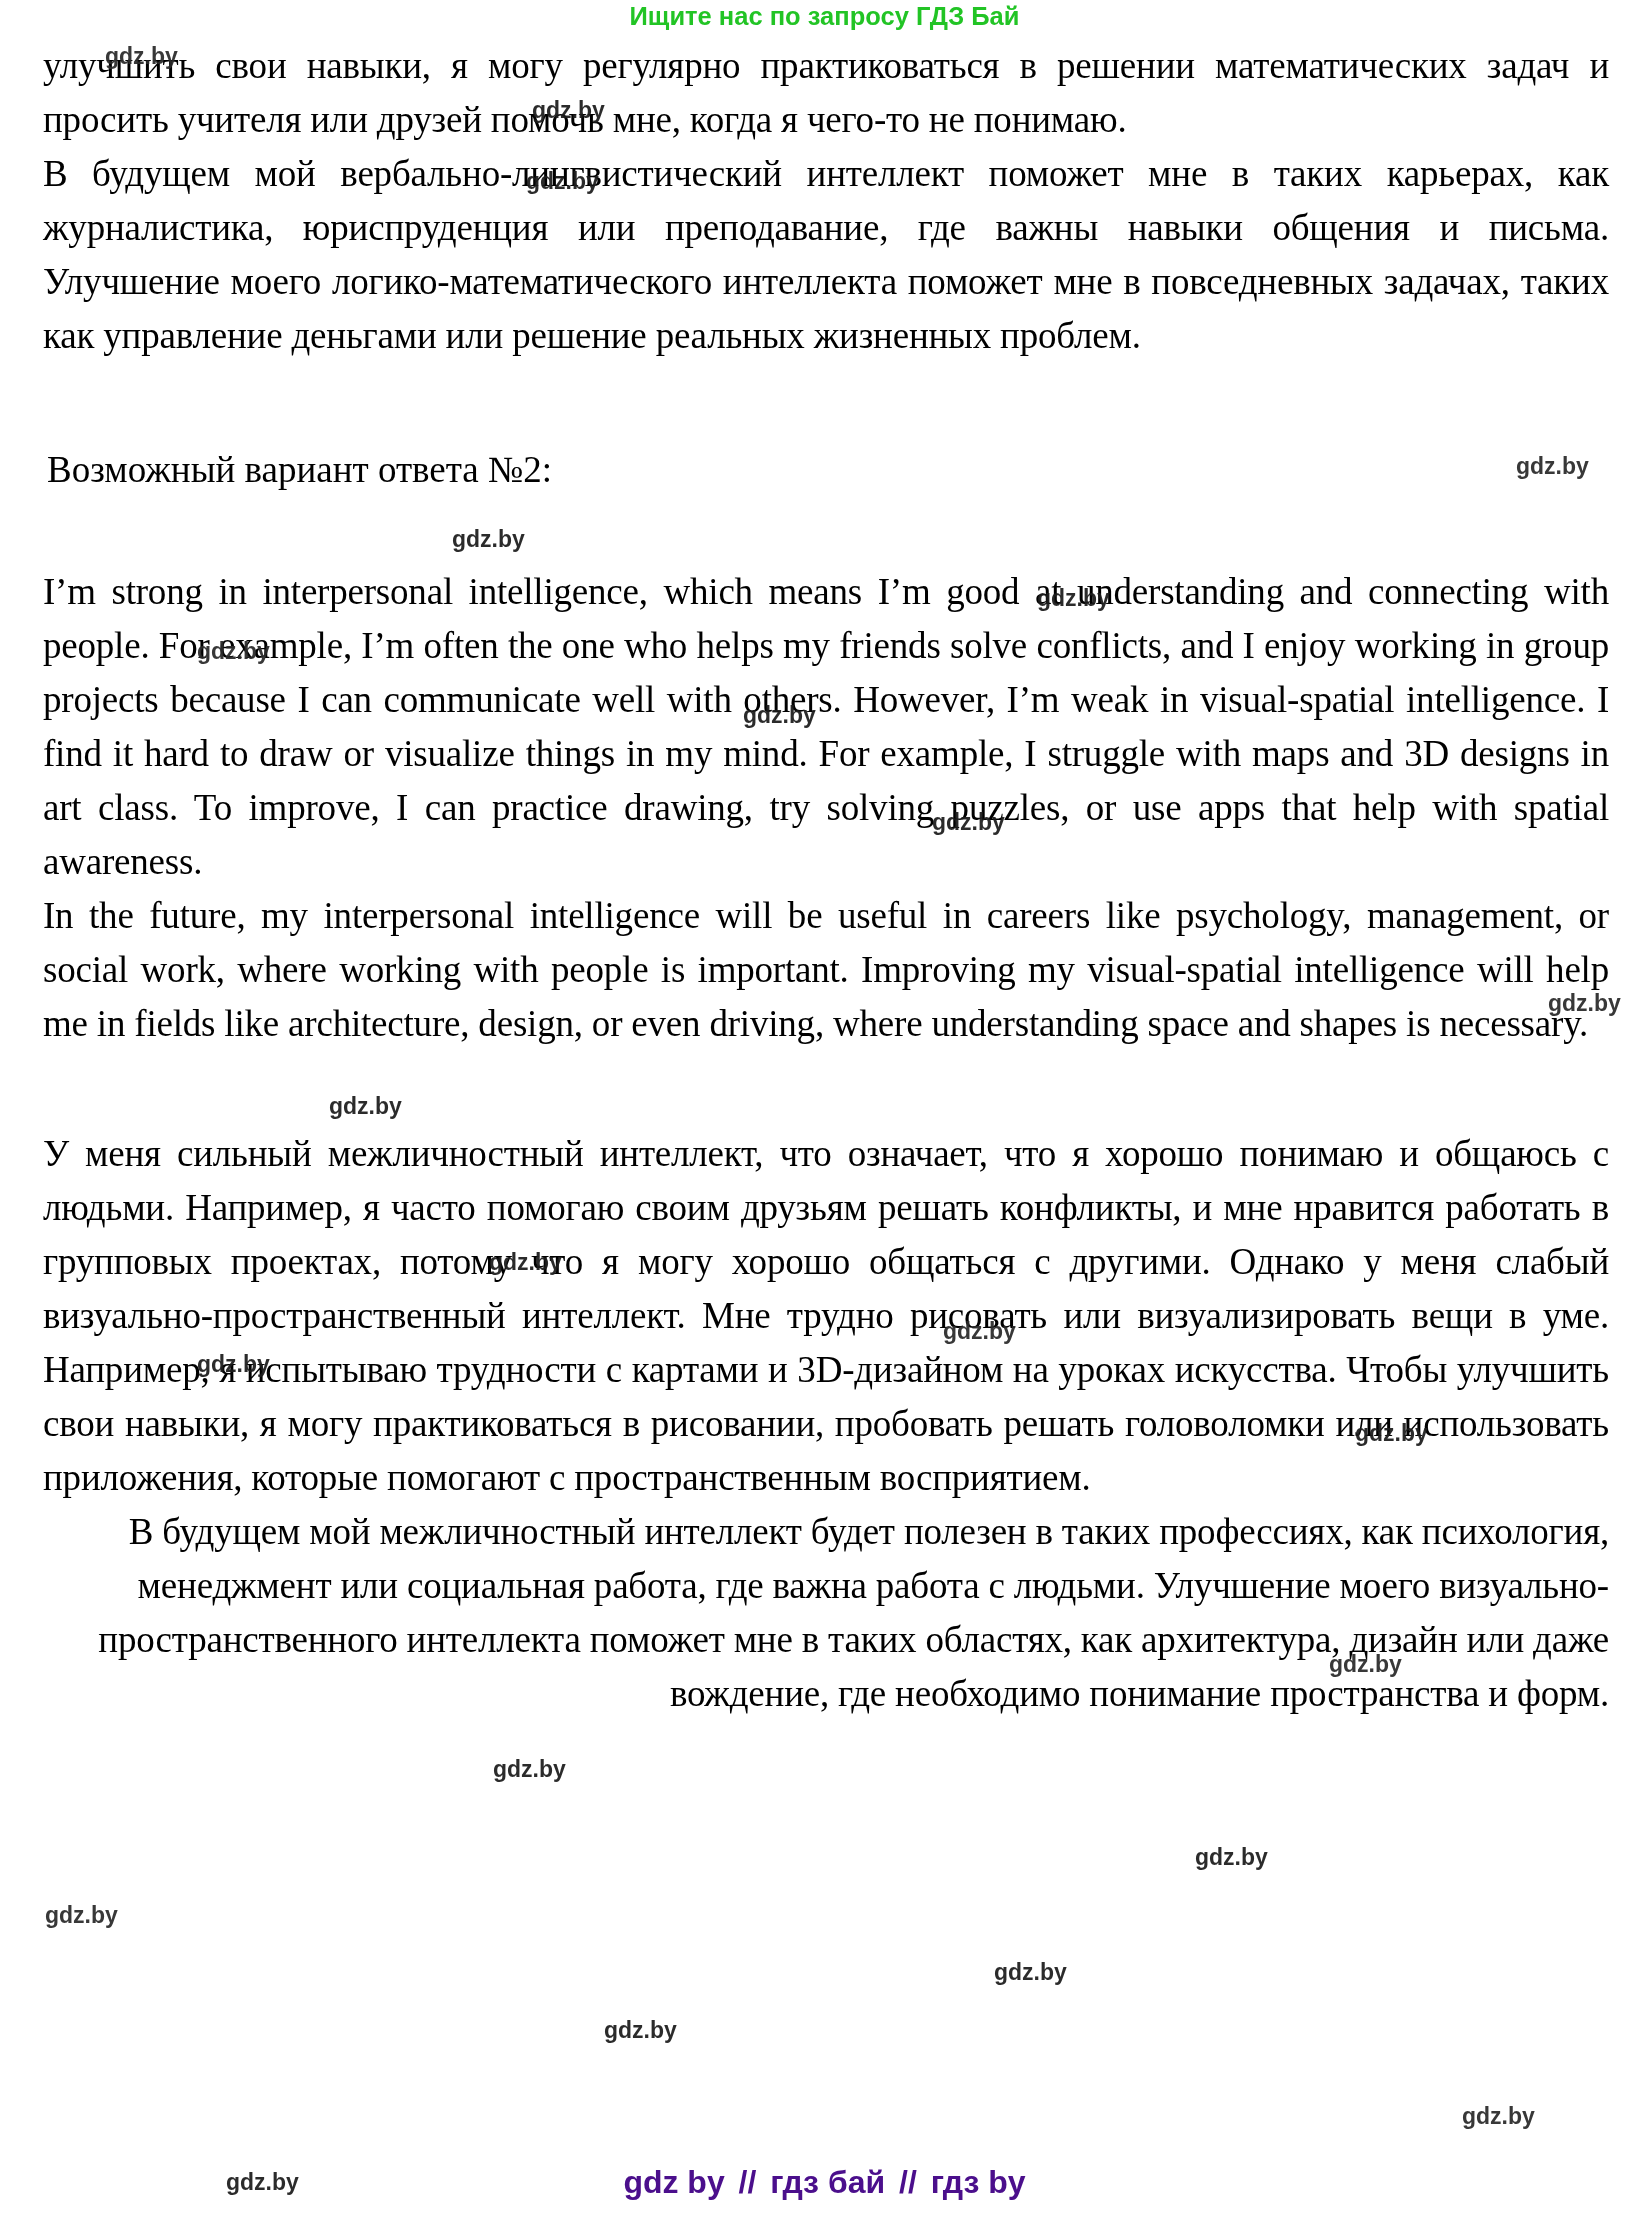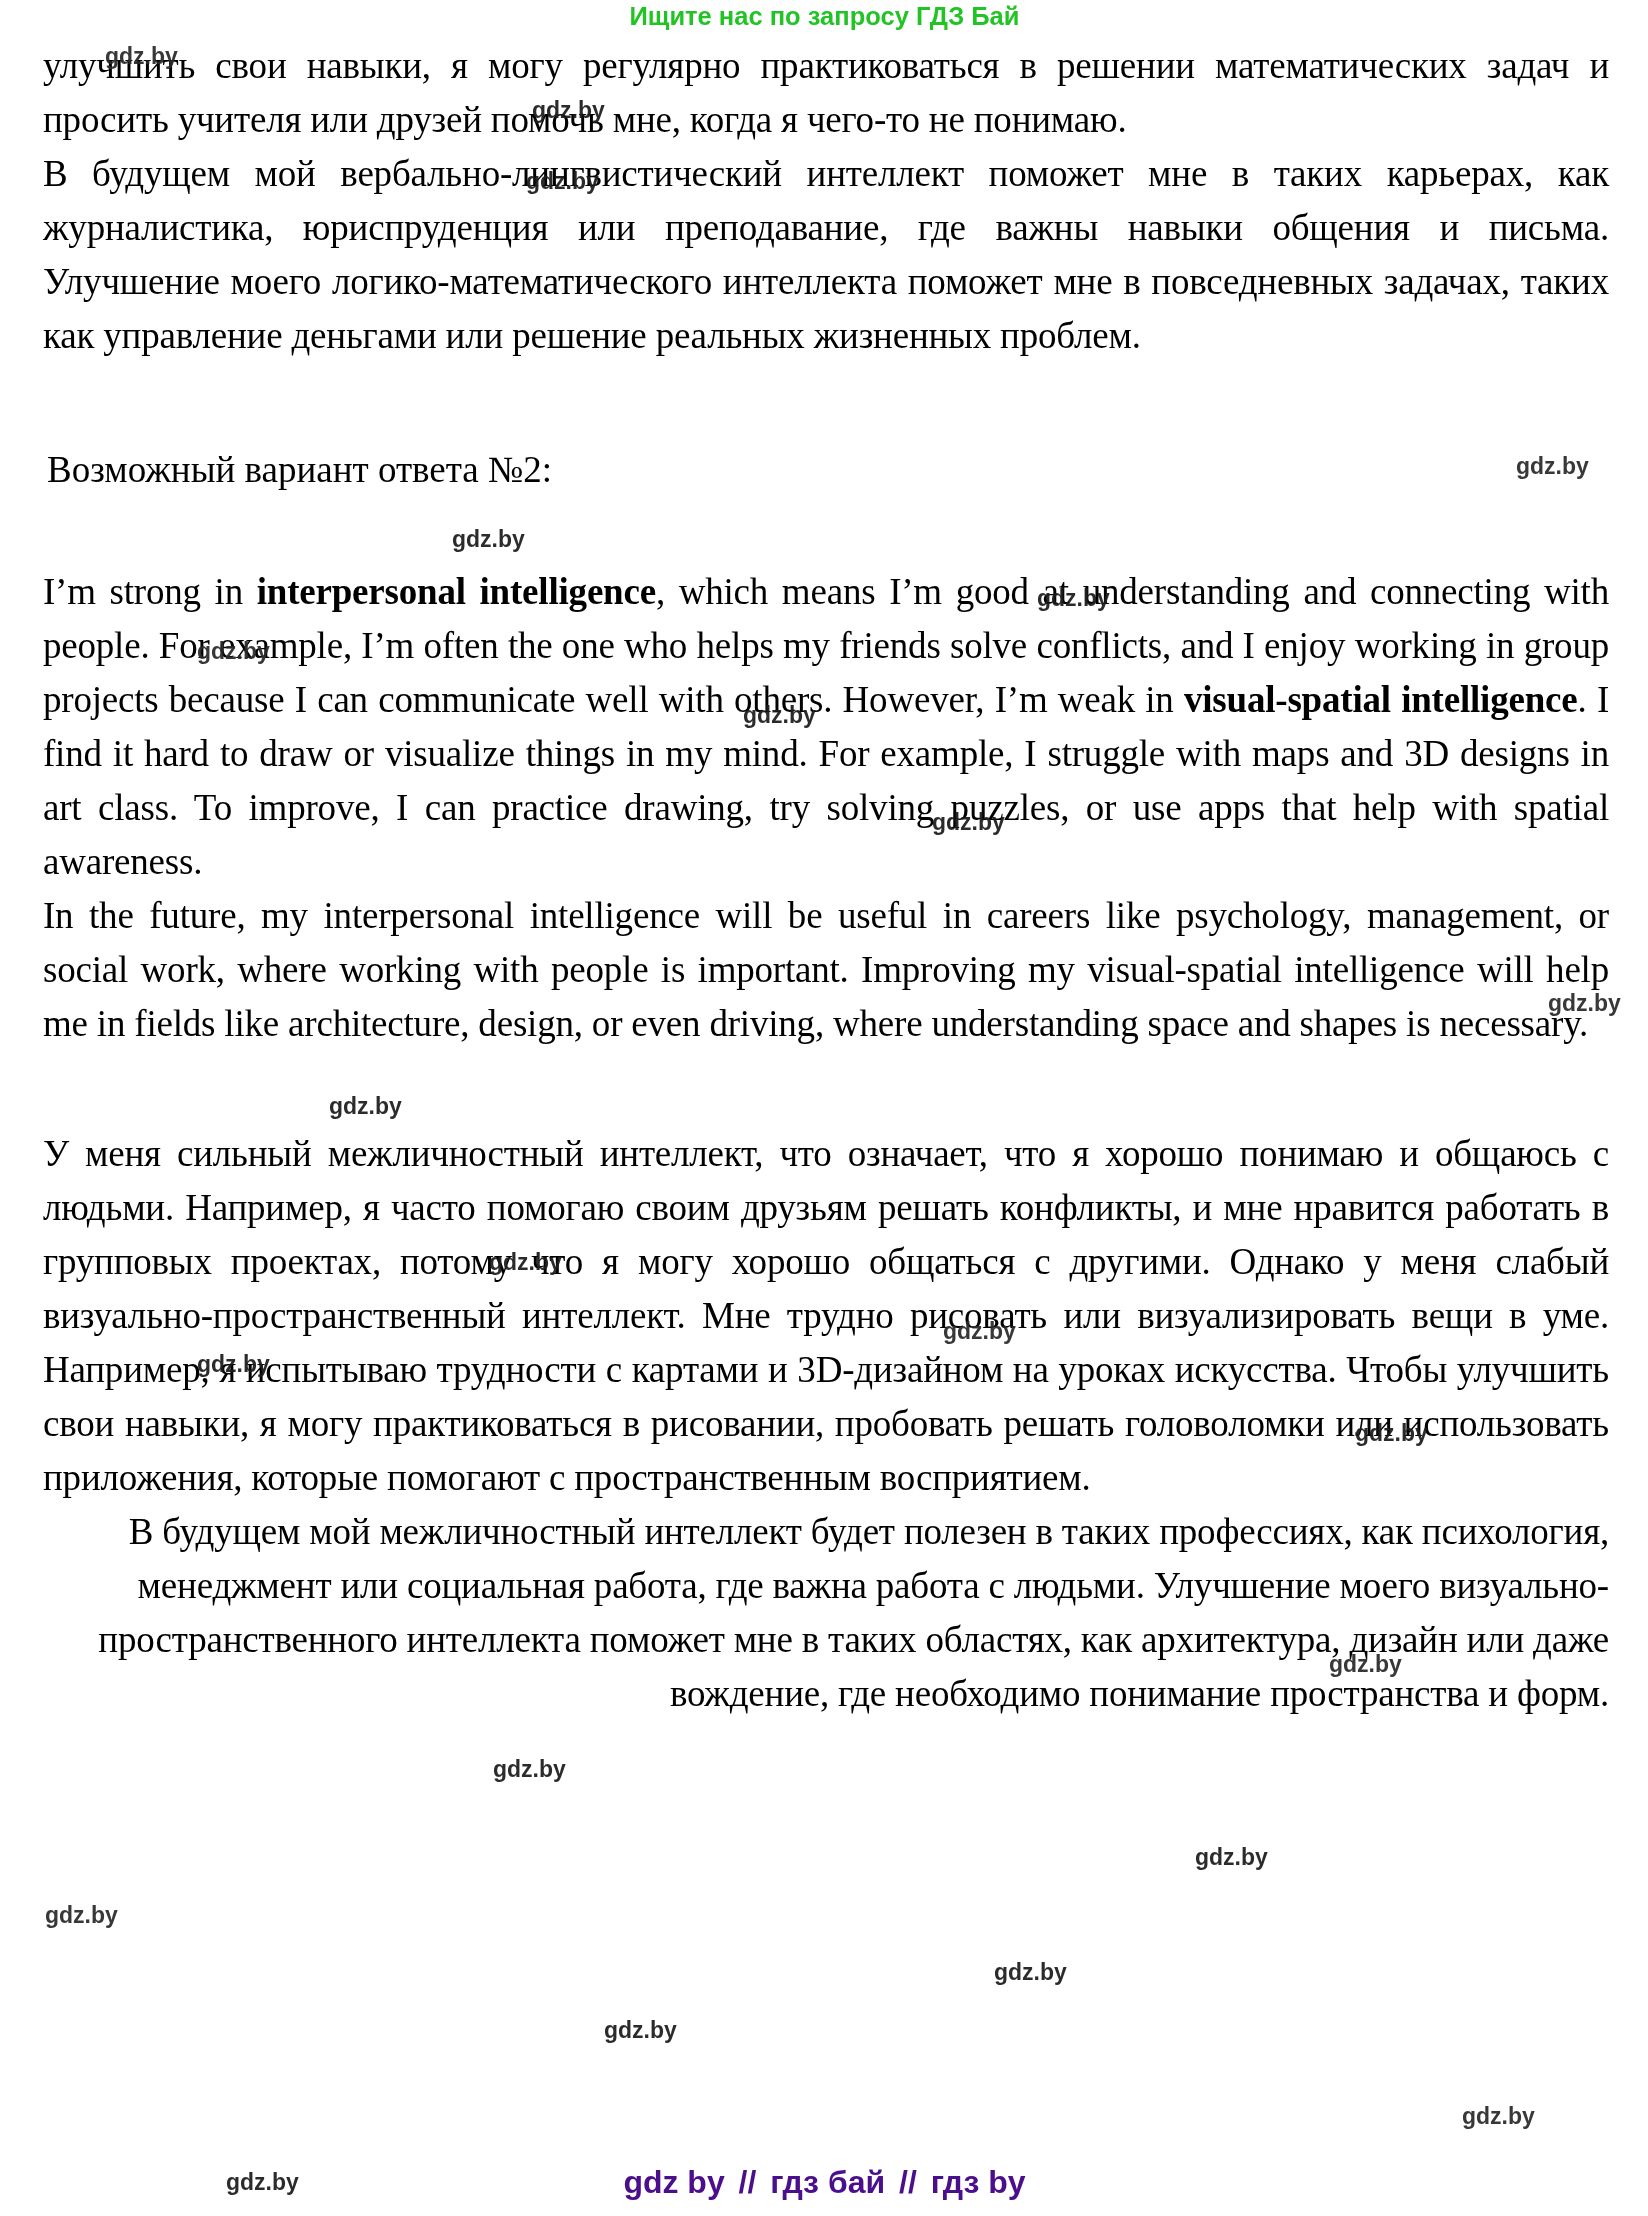--- a/index.html
+++ b/index.html
@@ -47,21 +47,21 @@
     margin: 0;
     font-size: 37px;
     line-height: 54px;
     color: #000000;
     text-align: justify;
     text-justify: inter-word;
     font-weight: 400;
     letter-spacing: -0.2px;
   }
   p.para.last-left { text-align: right; }
-  p.para b { font-weight: 700; }
+  p.para b { font-weight: 400; }
   .gap-md { height: 64px; }
   .gap-lg { height: 76px; }
 
   h2.answer-heading {
     margin: 4px;
     font-size: 37px;
     line-height: 54px;
     font-weight: 400;
     color: #000;
     text-align: left;

